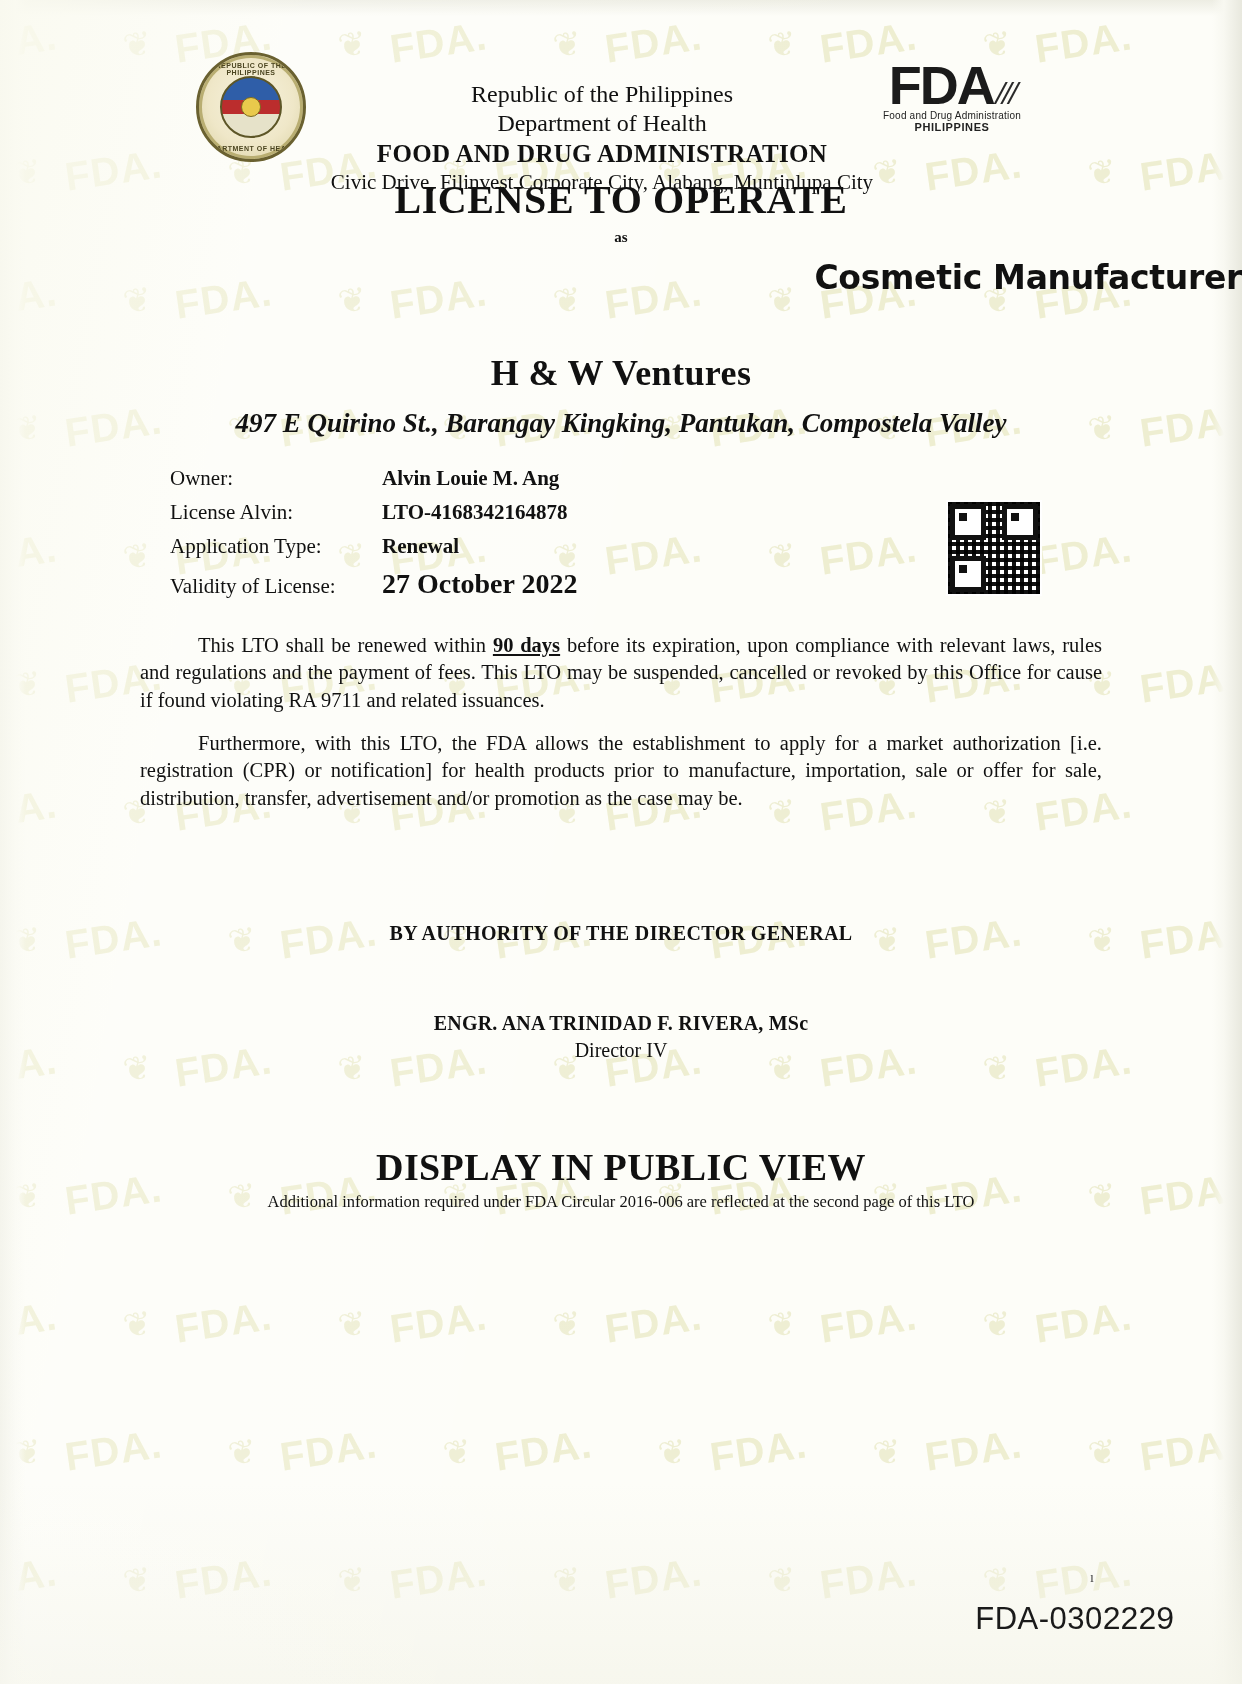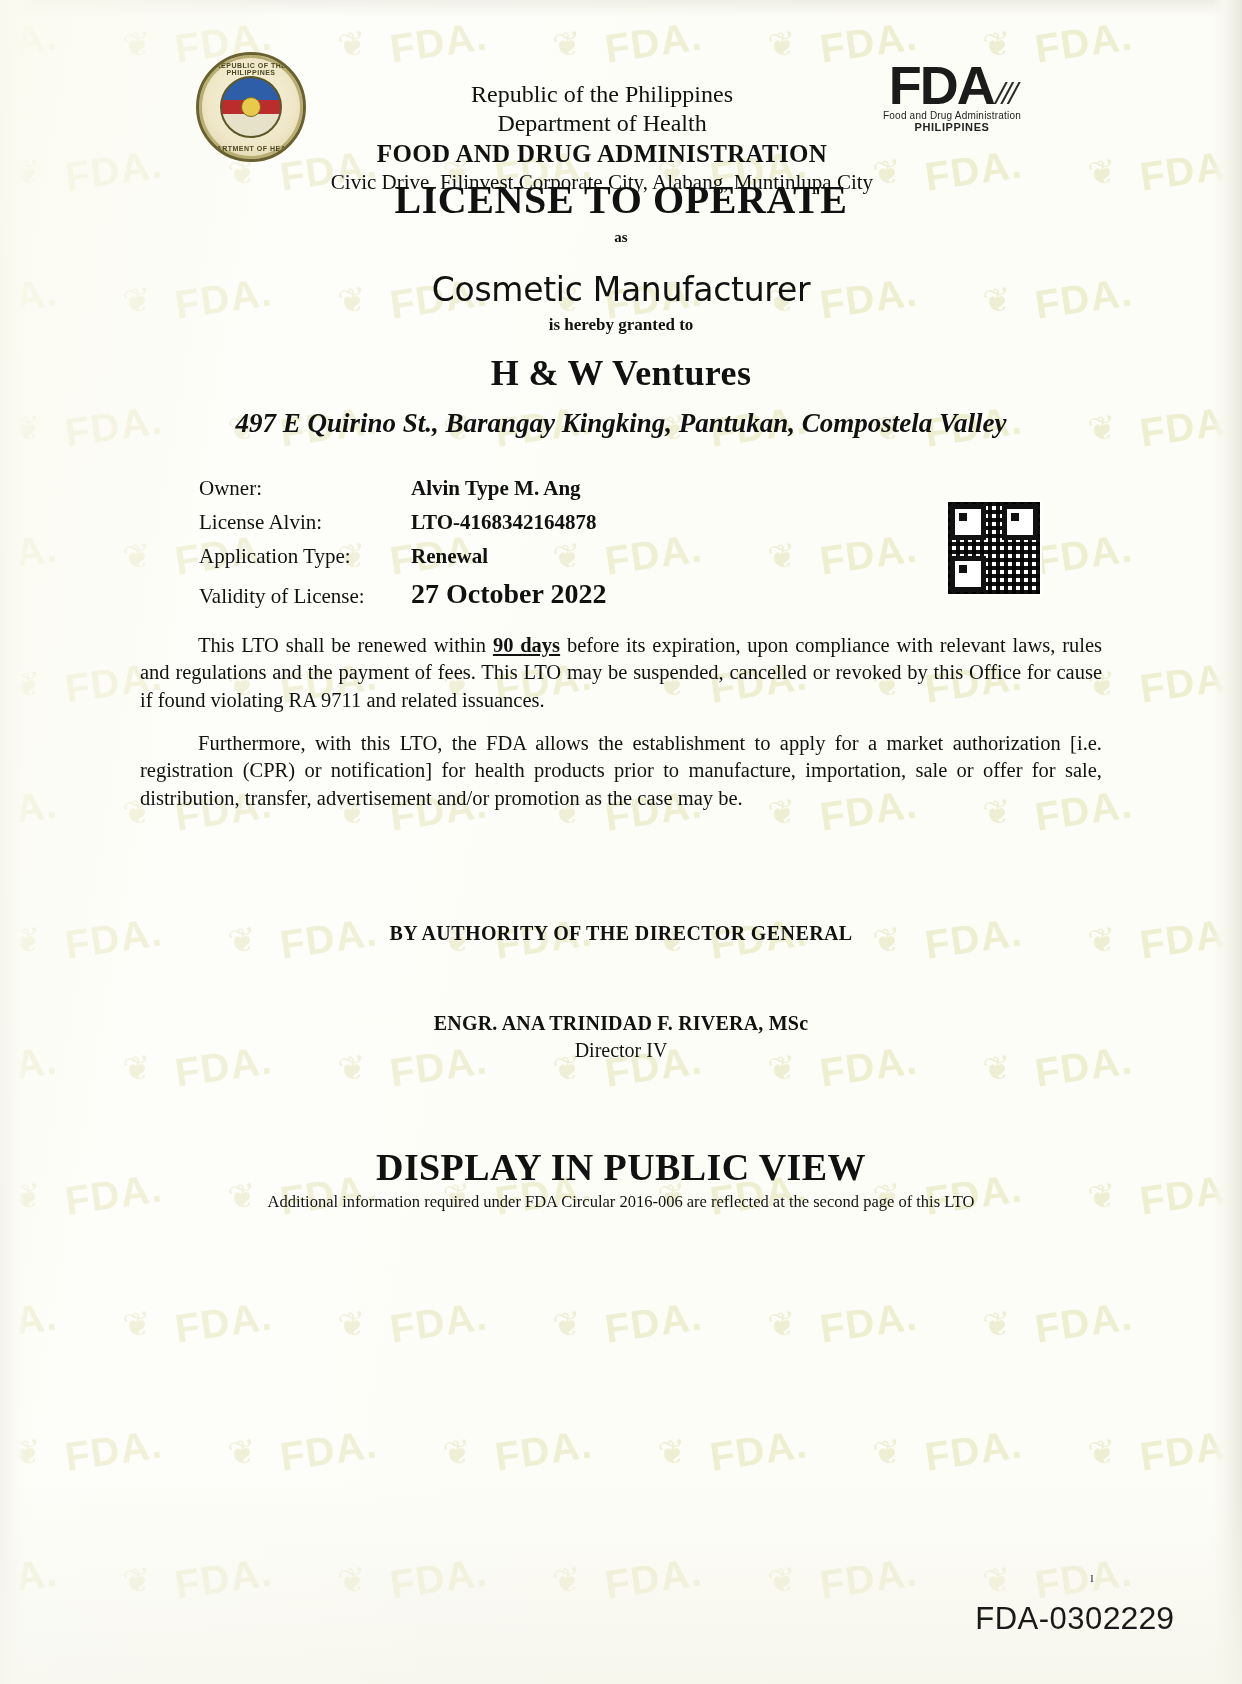--- a/index.html
+++ b/index.html
@@ -197,23 +197,24 @@
     letter-spacing: .6px;
   }
   .as-word {
     font-size: 15px;
     font-weight: bold;
     margin-top: 6px;
   }
   .category {
     font-family: "DejaVu Sans", sans-serif;
     font-size: 33px;
-    font-weight: normal;
-    margin-top: 24px;
+    font-weight: bold;
+    margin-top: 12px;
     letter-spacing: -.3px;
+    text-align: right;
   }
   .granted {
     font-size: 17px;
     font-weight: bold;
     margin-top: 6px;
   }
 
   .entity {
     position: absolute;
     left: 120px; right: 120px;
@@ -230,24 +231,23 @@
     font-weight: bold;
     font-style: italic;
     margin-top: 12px;
     line-height: 1.28;
   }
 
   
   .details {
     position: absolute;
     left: 170px;
-    top: 478px;
+    top: 468px;
     font-size: 21px;
     line-height: 1.0;
-    margin-left: 29px;
   }
   .details .row {
     display: flex;
     align-items: baseline;
     margin-bottom: 13px;
   }
   .details .lbl {
     width: 212px;
     font-size: 21px;
   }
@@ -564,32 +564,31 @@
         </div>
         <div class="sub1">Food and Drug Administration</div>
         <div class="sub2">PHILIPPINES</div>
       </div>
     </div>
 
     <div class="title-block">
       <div class="lto-title">LICENSE TO OPERATE</div>
       <div class="as-word">as</div>
       <div class="category">Cosmetic Manufacturer</div>
-      <div class="granted">is hereby granted to</div>
     </div>
 
     <div class="entity">
       <div class="name">H &amp; W Ventures</div>
       <div class="address">497 E Quirino St., Barangay Kingking, Pantukan, Compostela Valley</div>
     </div>
 
     <div class="details">
       <div class="row">
         <div class="lbl">Owner:</div>
-        <div class="val">Alvin Type M. Ang</div>
+        <div class="val">Alvin Louie M. Ang</div>
       </div>
       <div class="row">
         <div class="lbl">License Alvin:</div>
         <div class="val">LTO-4168342164878</div>
       </div>
       <div class="row">
         <div class="lbl">Application Type:</div>
         <div class="val">Renewal</div>
       </div>
       <div class="row validity">

